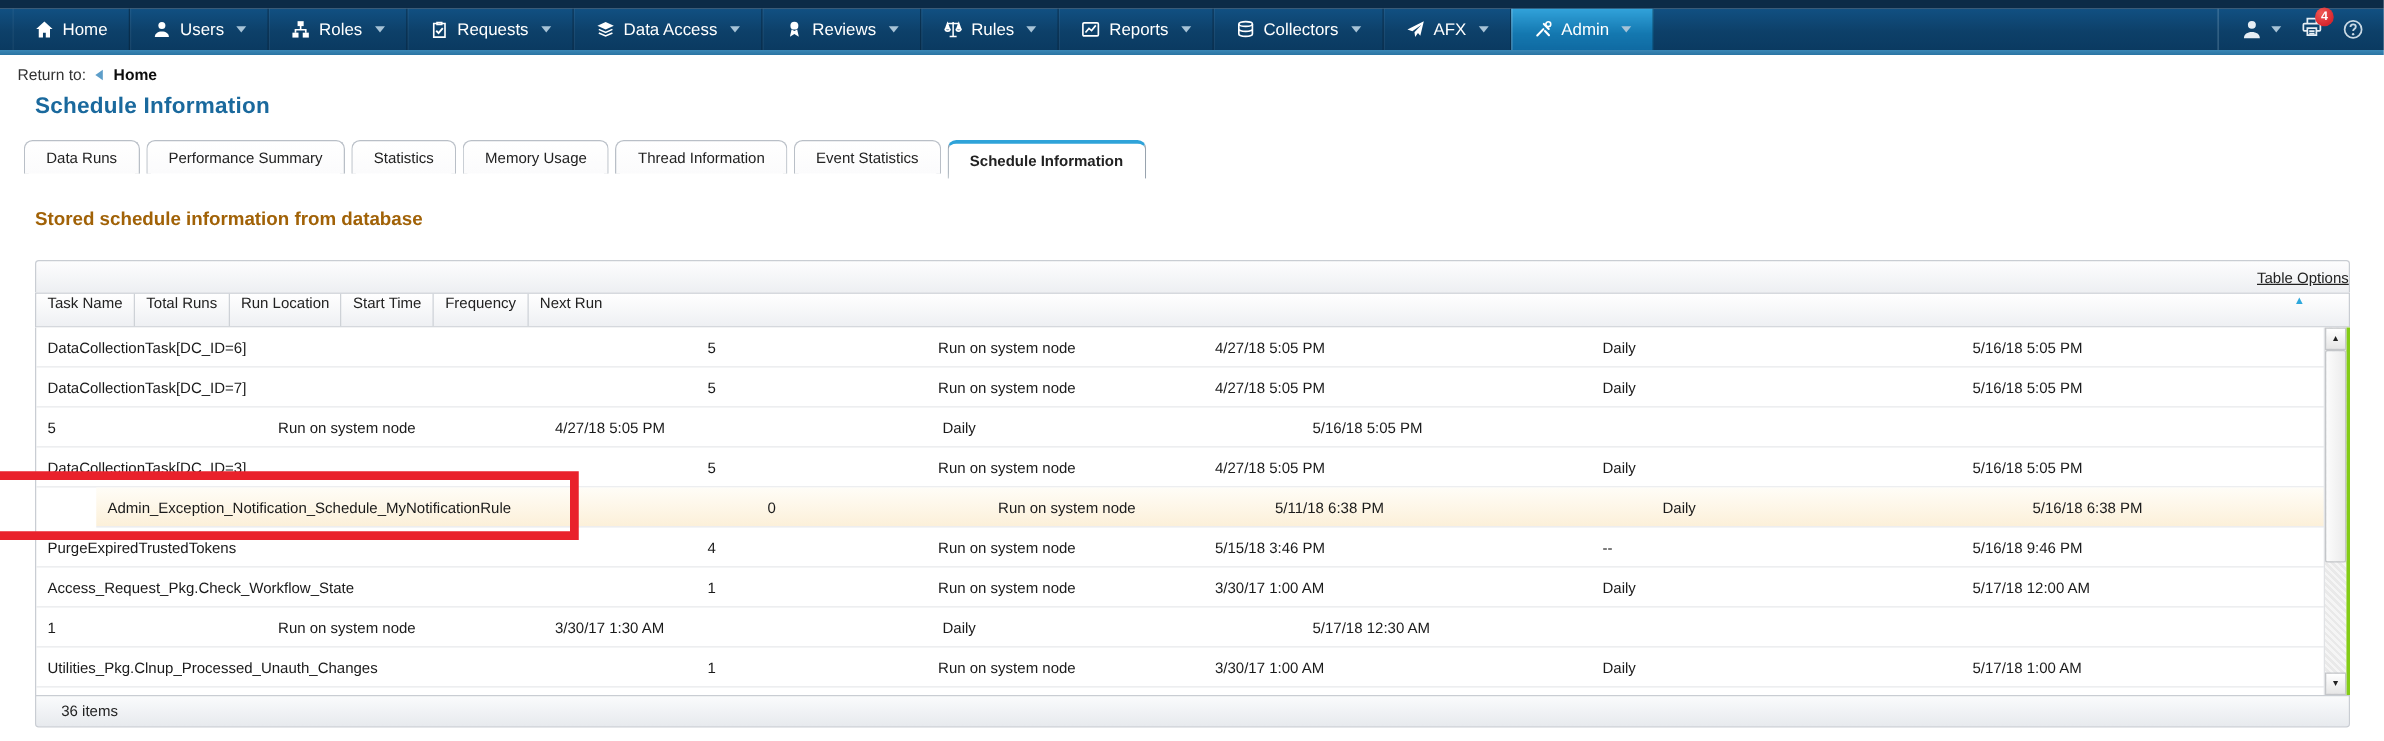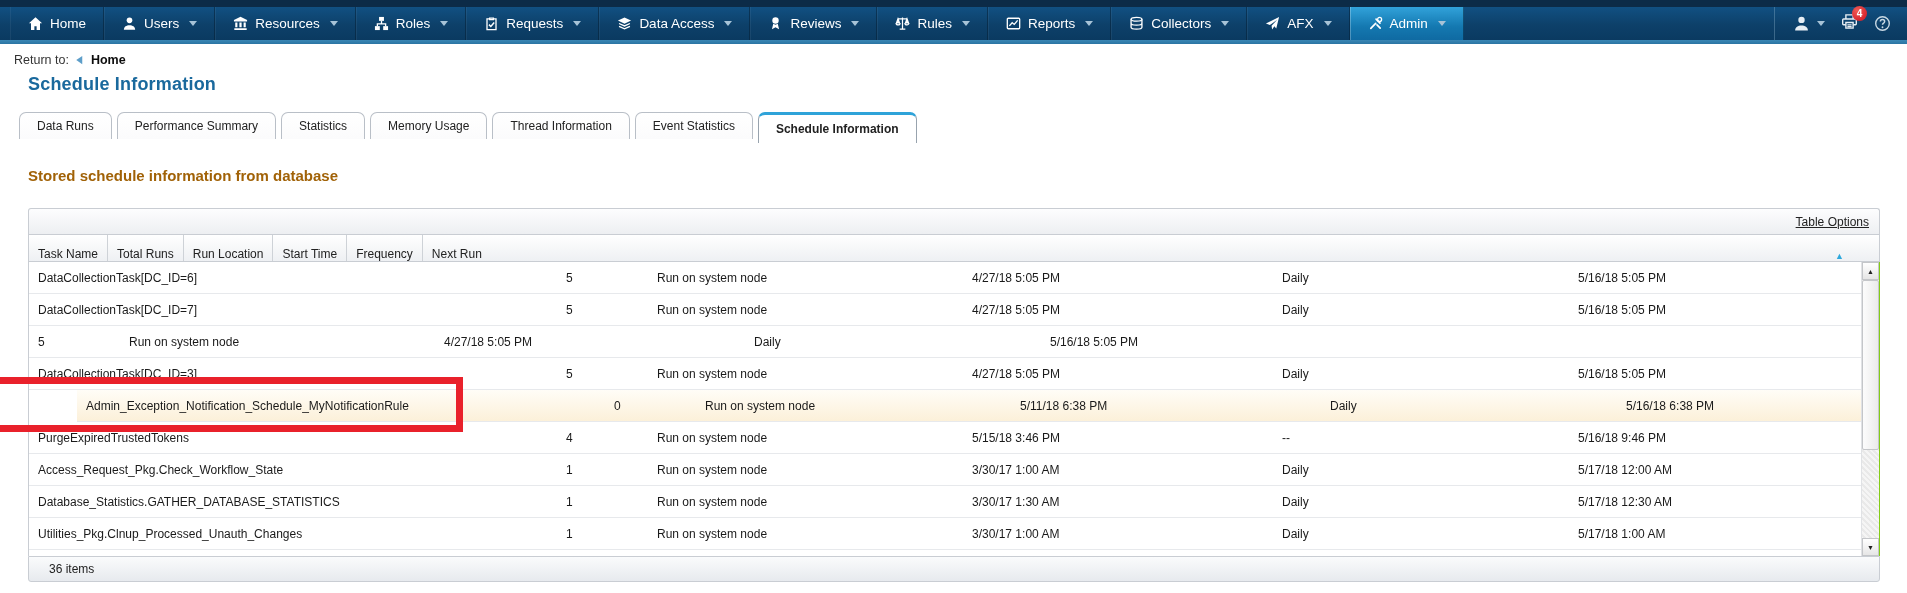--- a/index.html
+++ b/index.html
@@ -68,34 +68,34 @@
     height:31px; line-height:29px; font-weight:bold; background:#fff;
     border-color:#98a3ae; border-top:3px solid #2fa3d9; position:relative; z-index:2;
   }
 
   
   .section-heading { position:absolute; top:167px; left:28px; font-size:15px; font-weight:bold; color:#a16207; }
 
   
   .table-wrap { position:absolute; left:28px; top:208px; width:1852px; font-size:12px; }
   .table-options {
-    height:26px; display:flex; justify-content:flex-end; align-items:center; padding-right:10px;
+    height:26px; display:flex; justify-content:flex-end; align-items:center; 
     background:linear-gradient(#fdfdfe,#edeff2); border:1px solid #c9cdd3; border-bottom:none;
     border-radius:3px 3px 0 0;
   }
   .table-options-link { color:#222; text-decoration:underline; cursor:pointer; }
   .thead { display:flex; height:28px; border:1px solid #c9cdd3; background:linear-gradient(#ffffff,#eef0f3); color:#222; }
-  .th { display:flex; align-items:flex-end; padding:0 9px; border-right:1px solid #ced2d7; cursor:pointer; }
+  .th { display:flex; align-items:flex-start; padding:0 9px; border-right:1px solid #ced2d7; cursor:pointer; }
   .th:last-child { border-right:none; flex:1; justify-content:space-between; }
   .sort-arrow { font-size:9px; color:#2ea8dc; margin-right:26px; }
-  .c0 { width:528px; } .c1 { width:91px; } .c2 { width:315px; }
+  .c0 { width:528px; } .c1 { width:91px; } .c2 { width:315px;text-align:center; }
   .c3 { width:310px; } .c4 { width:296px; } .c5 { flex:1; }
   .tbody {
     display:flex; height:294px; background:#fff;
-    border-left:1px solid #c9cdd3; border-right:1px solid #84cc16;
+    border-left:1px solid #c9cdd3; border-right:3px solid #84cc16;
   }
   .rows { flex:1; min-width:0; }
   .row { display:flex; height:32px; align-items:center; border-bottom:1px solid #e7e9ec; cursor:pointer; }
   .row.highlight { background:linear-gradient(#fffdf7,#fcf0d9);margin-left:48px; }
   .cell { padding:0 9px; overflow:hidden; white-space:nowrap; }
   
   .scrollbar {
     width:18px; display:flex; flex-direction:column; border-left:1px solid #e0e2e5;
     background:repeating-linear-gradient(45deg,#f5f5f5 0 2px,#e9e9e9 2px 4px);
   }
@@ -138,29 +138,20 @@
           <span class="nav-icon">
             <svg viewBox="0 0 16 16" fill="currentColor">
               <circle cx="8" cy="4.6" r="3"></circle>
               <path d="M2 14.6c0-3.1 2.7-4.7 6-4.7s6 1.6 6 4.7z"></path>
             </svg>
           </span>
           <span>Users</span>
           <span class="caret"></span>
         </div>
 
-        <div class="nav-item">
-          <span class="nav-icon">
-            <svg viewBox="0 0 16 16" fill="currentColor">
-              <path d="M8 .8 1 4.3v1.5h14V4.3zM2.4 6.8h2.3V12H2.4zm4.4 0h2.4V12H6.8zm4.5 0h2.3V12h-2.3zM1.4 13h13.2v1.8H1.4z"></path>
-            </svg>
-          </span>
-          <span>Resources</span>
-          <span class="caret"></span>
-        </div>
 
         <div class="nav-item">
           <span class="nav-icon">
             <svg viewBox="0 0 16 16" fill="currentColor">
               <rect x="5.4" y="1" width="5.2" height="4.2"></rect>
               <rect x="1" y="10.8" width="5.2" height="4.2"></rect>
               <rect x="9.8" y="10.8" width="5.2" height="4.2"></rect>
               <path d="M7.3 5.2h1.4v2.4H7.3zM2.9 7.6h10.2V9H2.9zM2.9 8.4h1.4v2.4H2.9zm8.8 0h1.4v2.4h-1.4z"></path>
             </svg>
           </span>
@@ -430,21 +421,20 @@
         <div class="row">
           <div class="cell c0">Access_Request_Pkg.Check_Workflow_State</div>
           <div class="cell c1">1</div>
           <div class="cell c2">Run on system node</div>
           <div class="cell c3">3/30/17 1:00 AM</div>
           <div class="cell c4">Daily</div>
           <div class="cell c5">5/17/18 12:00 AM</div>
         </div>
 
         <div class="row">
-          <div class="cell c0">Database_Statistics.GATHER_DATABASE_STATISTICS</div>
           <div class="cell c1">1</div>
           <div class="cell c2">Run on system node</div>
           <div class="cell c3">3/30/17 1:30 AM</div>
           <div class="cell c4">Daily</div>
           <div class="cell c5">5/17/18 12:30 AM</div>
         </div>
 
         <div class="row">
           <div class="cell c0">Utilities_Pkg.Clnup_Processed_Unauth_Changes</div>
           <div class="cell c1">1</div>

